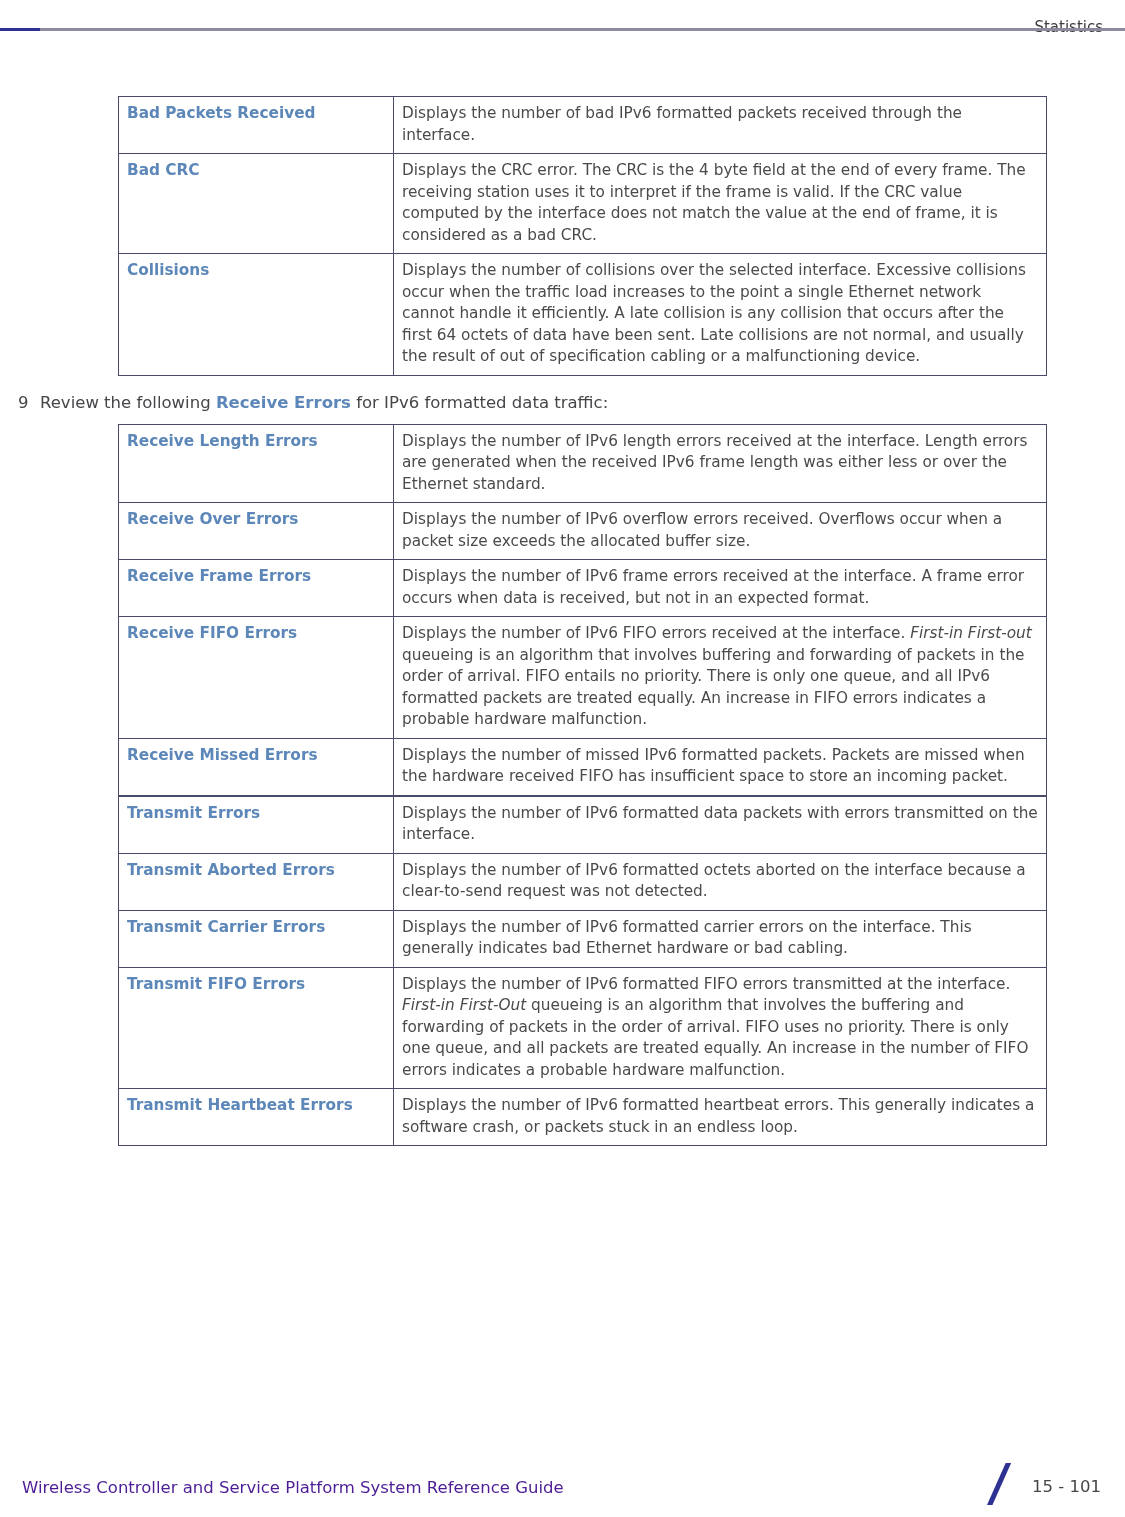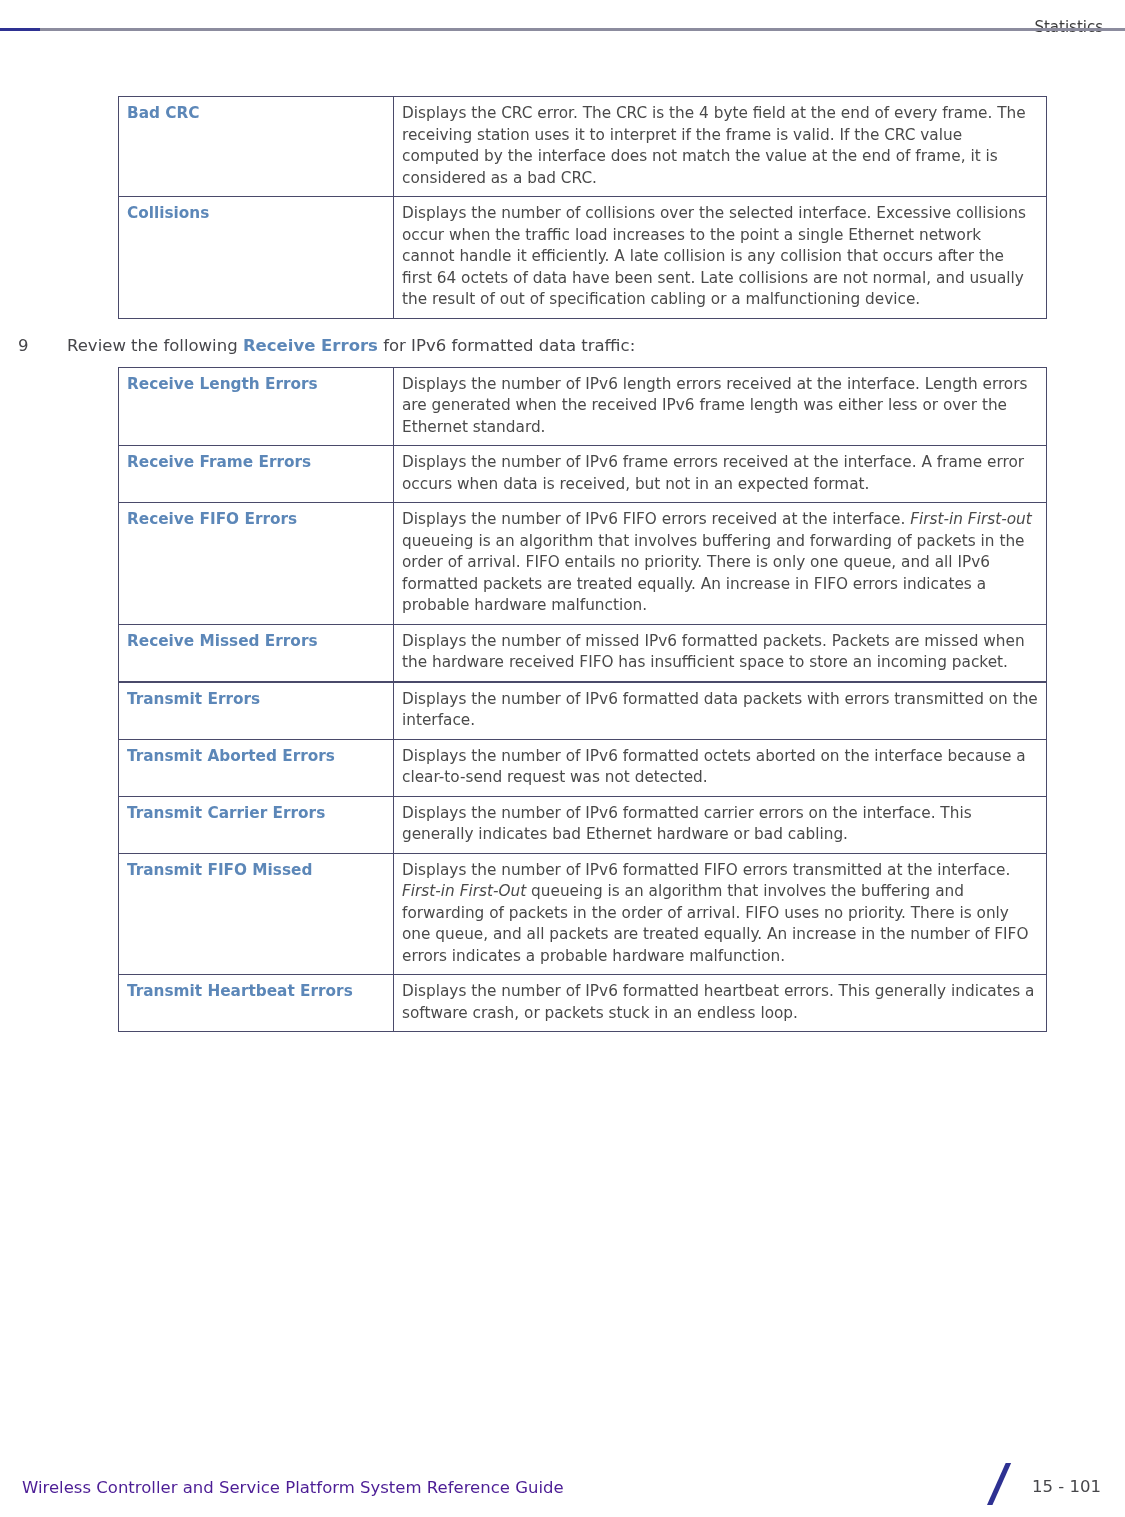--- a/index.html
+++ b/index.html
@@ -94,21 +94,21 @@
   .step .num {
     position: absolute;
     left: 18px;
     top: 0;
     width: 30px;
     font-size: 16.5px;
     color: #46464a;
   }
   .step .txt {
     display: inline-block;
-    margin-left: 49px;
+    margin-left: 22px;
   }
   .accent {
     color: #5c87b8;
     font-weight: bold;
   }
   em {
     font-style: italic;
   }
   
   .footer {
@@ -161,20 +161,24 @@
     <div class="header-title">Statistics</div>
     <div class="header-rule"></div>
     <div class="header-rule-accent"></div>
   </div>
 
   <div class="content">
 
     <table class="doc-table">
       <tbody>
         <tr>
+          <td class="term">Bad Packets Received</td>
+          <td class="desc">Displays the number of bad IPv6 formatted packets received through the interface.</td>
+        </tr>
+        <tr>
           <td class="term">Bad CRC</td>
           <td class="desc">Displays the CRC error. The CRC is the 4 byte field at the end of every frame. The receiving station uses it to interpret if the frame is valid. If the CRC value computed by the interface does not match the value at the end of frame, it is considered as a bad CRC.</td>
         </tr>
         <tr>
           <td class="term">Collisions</td>
           <td class="desc">Displays the number of collisions over the selected interface. Excessive collisions occur when the traffic load increases to the point a single Ethernet network cannot handle it efficiently. A late collision is any collision that occurs after the first 64 octets of data have been sent. Late collisions are not normal, and usually the result of out of specification cabling or a malfunctioning device.</td>
         </tr>
       </tbody>
     </table>
 
@@ -183,20 +187,24 @@
       <span class="txt"><span>Review the following </span><span class="accent">Receive Errors</span><span> for IPv6 formatted data traffic:</span></span>
     </div>
 
     <table class="doc-table">
       <tbody>
         <tr>
           <td class="term">Receive Length Errors</td>
           <td class="desc">Displays the number of IPv6 length errors received at the interface. Length errors are generated when the received IPv6 frame length was either less or over the Ethernet standard.</td>
         </tr>
         <tr>
+          <td class="term">Receive Over Errors</td>
+          <td class="desc">Displays the number of IPv6 overflow errors received. Overflows occur when a packet size exceeds the allocated buffer size.</td>
+        </tr>
+        <tr>
           <td class="term">Receive Frame Errors</td>
           <td class="desc">Displays the number of IPv6 frame errors received at the interface. A frame error occurs when data is received, but not in an expected format.</td>
         </tr>
         <tr>
           <td class="term">Receive FIFO Errors</td>
           <td class="desc"><span>Displays the number of IPv6 FIFO errors received at the interface. </span><em>First-in First-out</em><span> queueing is an algorithm that involves buffering and forwarding of packets in the order of arrival. FIFO entails no priority. There is only one queue, and all IPv6 formatted packets are treated equally. An increase in FIFO errors indicates a probable hardware malfunction.</span></td>
         </tr>
         <tr>
           <td class="term">Receive Missed Errors</td>
           <td class="desc">Displays the number of missed IPv6 formatted packets. Packets are missed when the hardware received FIFO has insufficient space to store an incoming packet.</td>
@@ -213,21 +221,21 @@
         </tr>
         <tr>
           <td class="term">Transmit Aborted Errors</td>
           <td class="desc">Displays the number of IPv6 formatted octets aborted on the interface because a clear-to-send request was not detected.</td>
         </tr>
         <tr>
           <td class="term">Transmit Carrier Errors</td>
           <td class="desc">Displays the number of IPv6 formatted carrier errors on the interface. This generally indicates bad Ethernet hardware or bad cabling.</td>
         </tr>
         <tr>
-          <td class="term">Transmit FIFO Missed</td>
+          <td class="term">Transmit FIFO Errors</td>
           <td class="desc"><span>Displays the number of IPv6 formatted FIFO errors transmitted at the interface. </span><em>First-in First-Out</em><span> queueing is an algorithm that involves the buffering and forwarding of packets in the order of arrival. FIFO uses no priority. There is only one queue, and all packets are treated equally. An increase in the number of FIFO errors indicates a probable hardware malfunction.</span></td>
         </tr>
         <tr>
           <td class="term">Transmit Heartbeat Errors</td>
           <td class="desc">Displays the number of IPv6 formatted heartbeat errors. This generally indicates a software crash, or packets stuck in an endless loop.</td>
         </tr>
       </tbody>
     </table>
 
   </div>

